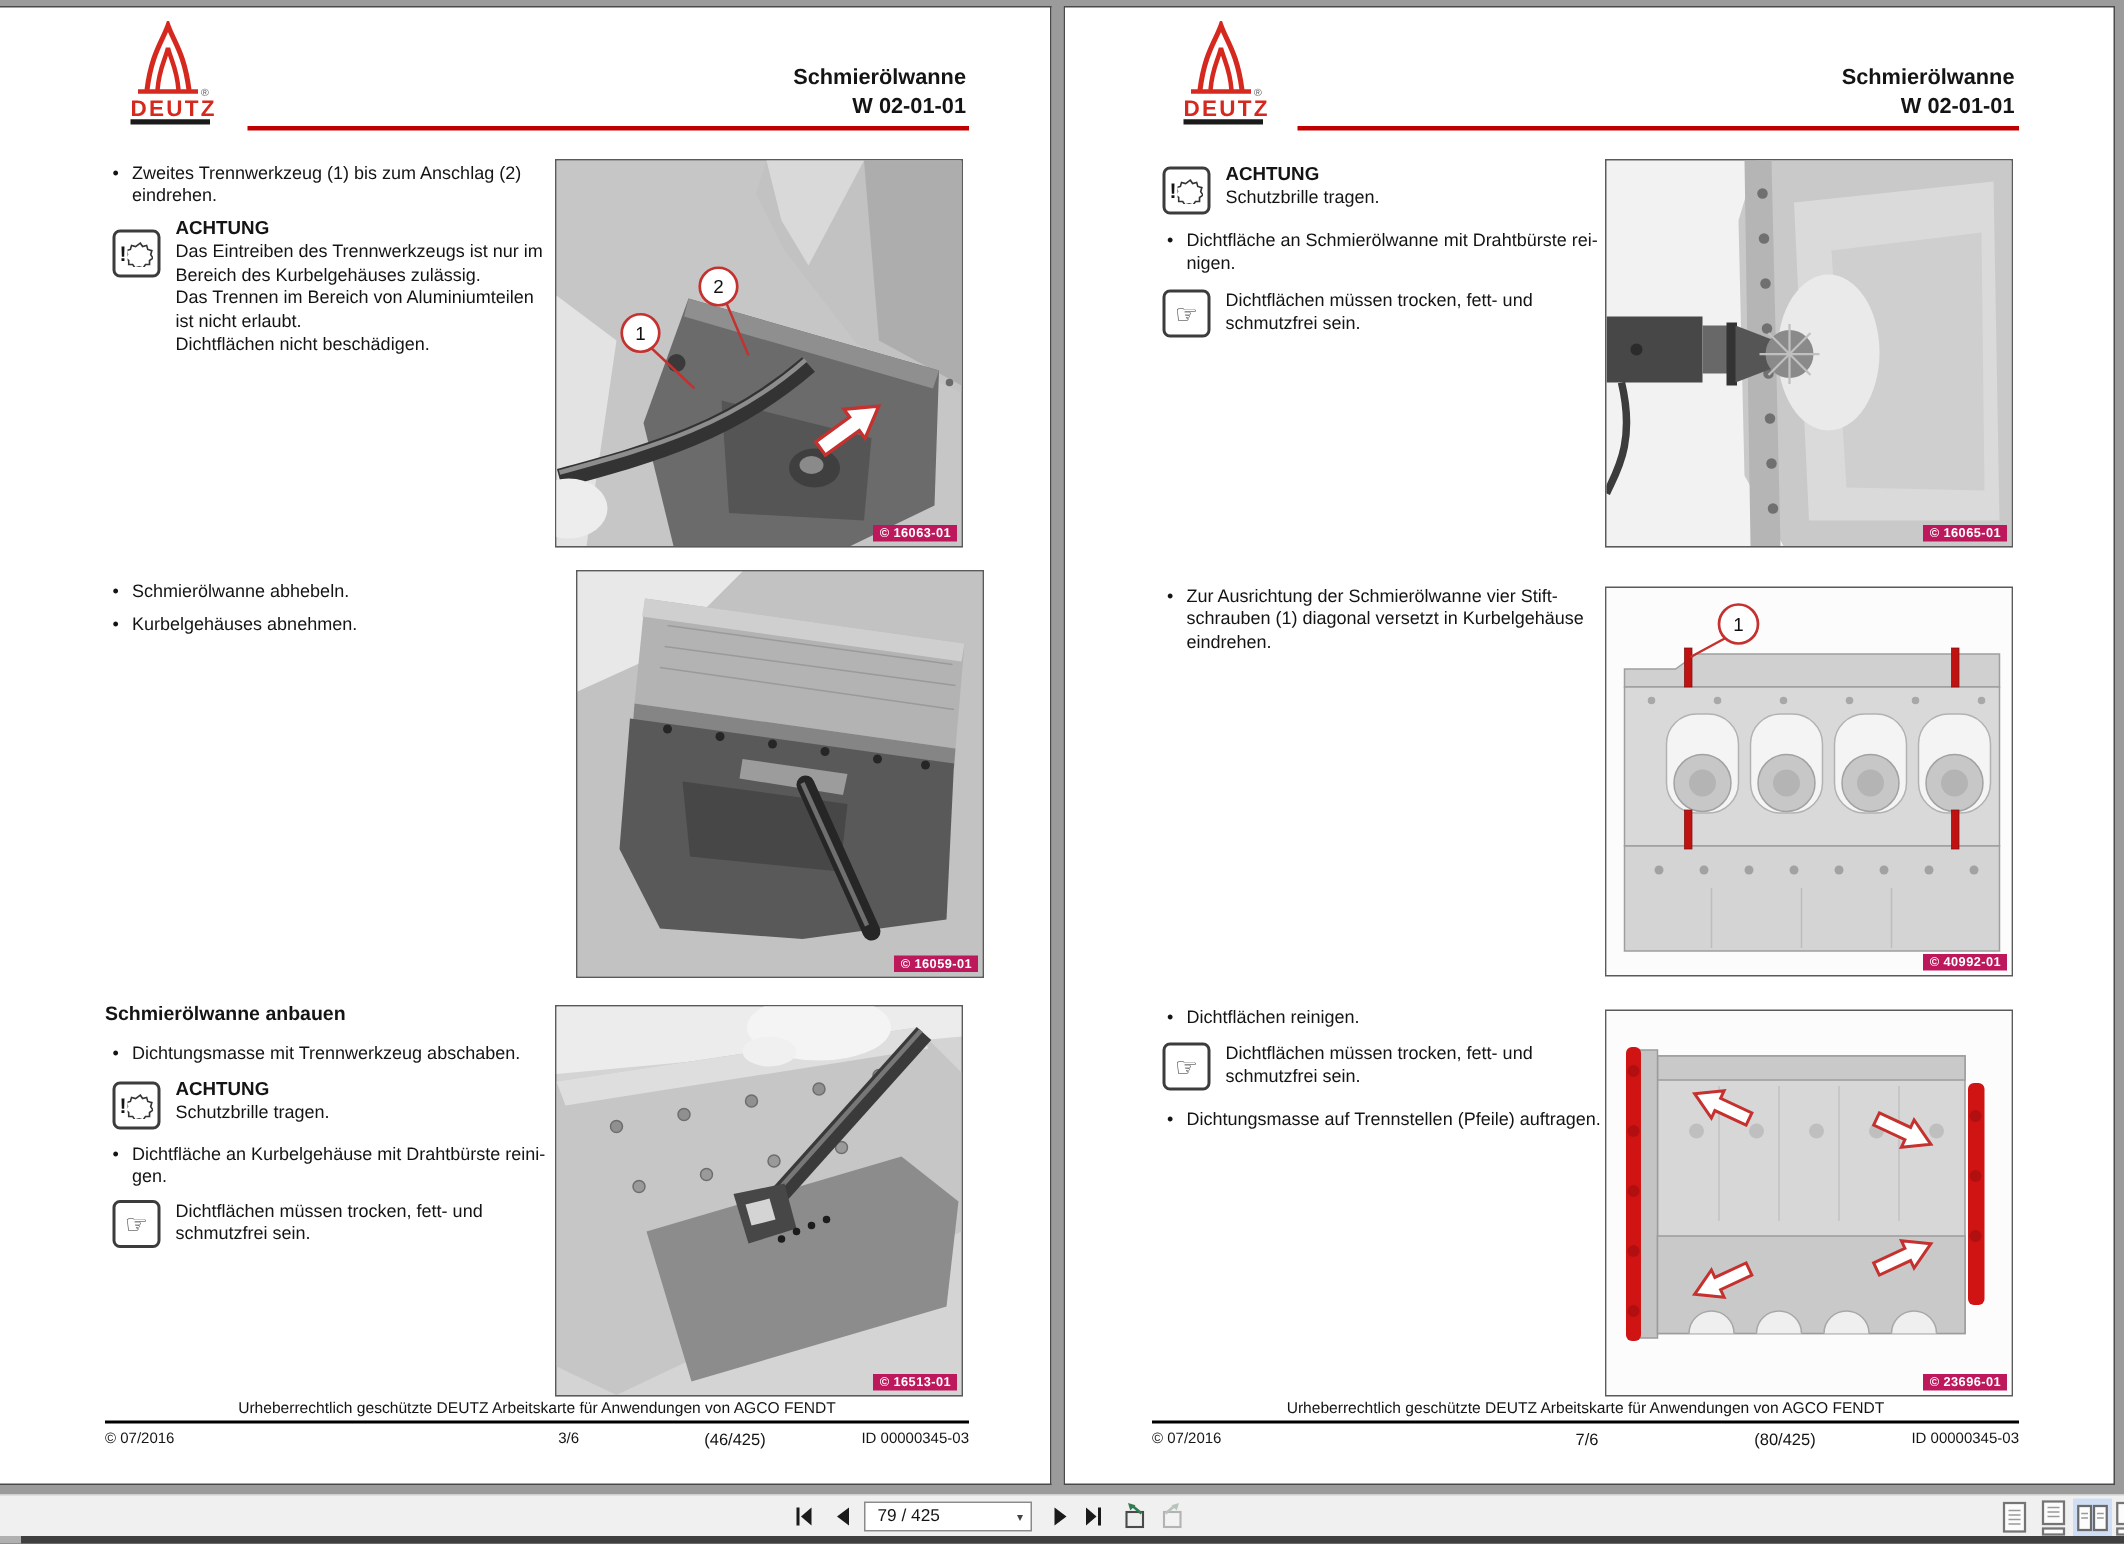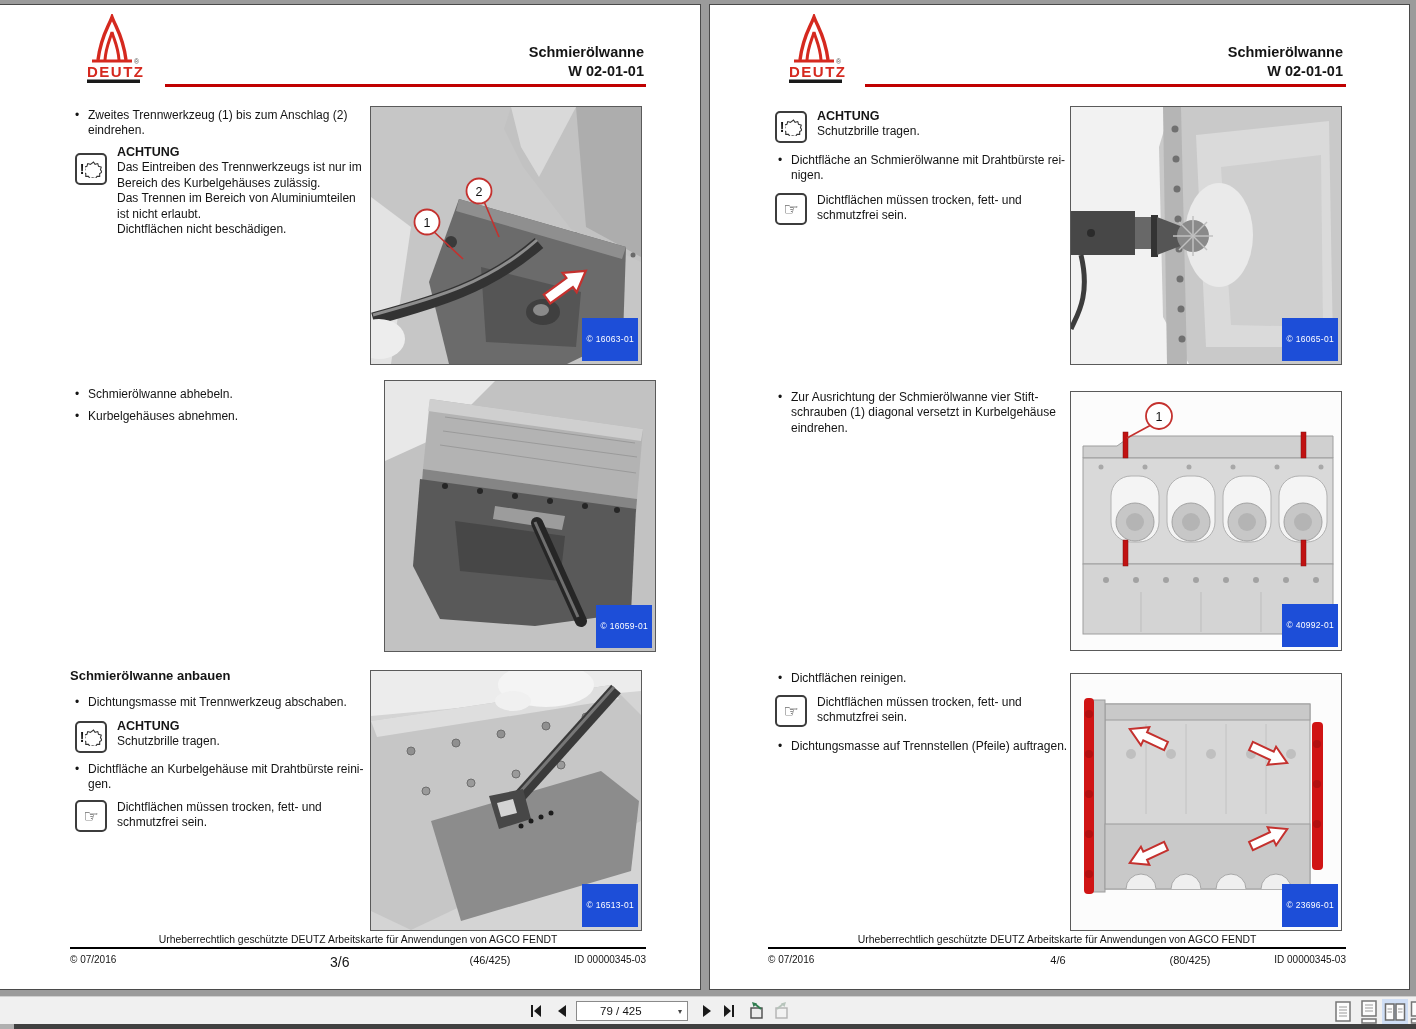--- a/index.html
+++ b/index.html
@@ -28,34 +28,34 @@
   .icon-box{width:32px;height:32px;border:2px solid #3c3c3c;border-radius:5px;
             background:#fff;margin-right:10px;flex:none;display:flex;
             align-items:center;justify-content:center;box-sizing:border-box;}
   .warn-excl{font-weight:bold;font-size:14px;margin-right:1px;}
   .note-hand{font-size:17px;line-height:17px;color:#222;}
   .warn-title{font-weight:bold;font-size:12.5px;line-height:15.4px;}
   
   .fig{position:absolute;width:270px;border:1px solid #5a5a5a;background:#c9c9c9;
        box-sizing:content-box;}
   .fig svg{display:block;}
-  .fig-caption{position:absolute;right:3px;bottom:3px;background:#1d4ed8;color:#fff;
-               font-size:8.5px;line-height:11px;padding:16px 4px;letter-spacing:.3px;}
+  .fig-caption{position:absolute;right:3px;bottom:3px;background:#be185d;color:#fff;
+               font-size:8.5px;line-height:11px;padding:0 4px;letter-spacing:.3px;font-weight:bold;}
   
   .ft-notice{position:absolute;text-align:center;font-size:10.4px;}
   .ft-rule{position:absolute;height:2px;background:#000;}
   .ft{position:absolute;font-size:10px;}
   
   .toolbar{position:absolute;left:0;top:996px;width:1416px;height:28px;
            background:#f0f0f0;border-top:1px solid #cfcfcf;box-sizing:border-box;}
   .tbtn{position:absolute;top:1002px;width:18px;height:18px;display:flex;
         align-items:center;justify-content:center;cursor:default;}
   .combo{position:absolute;left:576px;top:1001px;width:112px;height:20px;
          background:#fff;border:1px solid #8a8a8a;box-sizing:border-box;
-         display:flex;align-items:center;font-size:11.5px;padding-left:23px;}
+         display:flex;align-items:center;font-size:11.5px;padding-left:8px;}
   .combo-caret{margin-left:auto;margin-right:5px;font-size:8px;color:#444;}
   .layout-btn{position:absolute;top:999px;width:26px;height:26px;display:flex;
               align-items:center;justify-content:center;}
   .layout-selected{background:#cfdef5;}
   .statusbar{position:absolute;left:0;top:1024px;width:1416px;height:5px;background:#404040;}
   .status-notch{position:absolute;left:0;top:0;width:14px;height:5px;background:#b0b0b0;}
 </style>
 </head>
 <body>
 
@@ -241,21 +241,21 @@
           <circle cx="170" cy="146" r="2.5" fill="#1c1c1c"></circle>
       <circle cx="180" cy="142" r="2.5" fill="#1c1c1c"></circle>
           <circle cx="150" cy="155" r="2.5" fill="#1c1c1c"></circle>
     </svg>
     <div class="fig-caption">© 16513-01</div>
   </div>
 
   <div class="ft-notice" style="left:70px;top:929px;width:576px;">Urheberrechtlich geschützte DEUTZ Arbeitskarte für Anwendungen von AGCO FENDT</div>
   <div class="ft-rule" style="left:70px;top:942px;width:576px;"></div>
   <div class="ft" style="left:70px;top:949px;">© 07/2016</div>
-  <div class="ft" style="left:330px;top:949px;width:56px;text-align:left;font-size:14px;">3/6</div>
+  <div class="ft" style="left:330px;top:949px;width:56px;text-align:right;font-size:10px;">3/6</div>
   <div class="ft" style="left:435px;top:949px;width:110px;text-align:center;font-size:11px;">(46/425)</div>
   <div class="ft" style="left:446px;top:949px;width:200px;text-align:right;">ID 00000345-03</div>
 </div>
 </div>
 
 <div class="page" id="page-right">
 <div class="page-inner">
 
   <div class="logo" style="left:68px;">
     <svg width="74" height="70" viewBox="0 0 74 70">
@@ -473,21 +473,21 @@
       <g transform="translate(180,172) rotate(-25)">
         <polygon points="0,-4.5 23,-4.5 23,-10 40,0 23,10 23,4.5 0,4.5" fill="#fff" stroke="#c4312e" stroke-width="2"></polygon>
       </g>
     </svg>
     <div class="fig-caption">© 23696-01</div>
   </div>
 
   <div class="ft-notice" style="left:58px;top:929px;width:578px;">Urheberrechtlich geschützte DEUTZ Arbeitskarte für Anwendungen von AGCO FENDT</div>
   <div class="ft-rule" style="left:58px;top:942px;width:578px;"></div>
   <div class="ft" style="left:58px;top:949px;">© 07/2016</div>
-  <div class="ft" style="left:320px;top:949px;width:56px;text-align:center;font-size:11px;">4/6</div>
+  <div class="ft" style="left:320px;top:949px;width:56px;text-align:center;font-size:11px;">7/6</div>
   <div class="ft" style="left:425px;top:949px;width:110px;text-align:center;font-size:11px;">(80/425)</div>
   <div class="ft" style="left:436px;top:949px;width:200px;text-align:right;">ID 00000345-03</div>
 </div>
 </div>
 
 <div class="toolbar"></div>
 
 <div class="tbtn" style="left:527px;">
   <svg width="16" height="16" viewBox="0 0 16 16">
     <rect x="3" y="2" width="2" height="12" fill="#1a1a1a"></rect>

